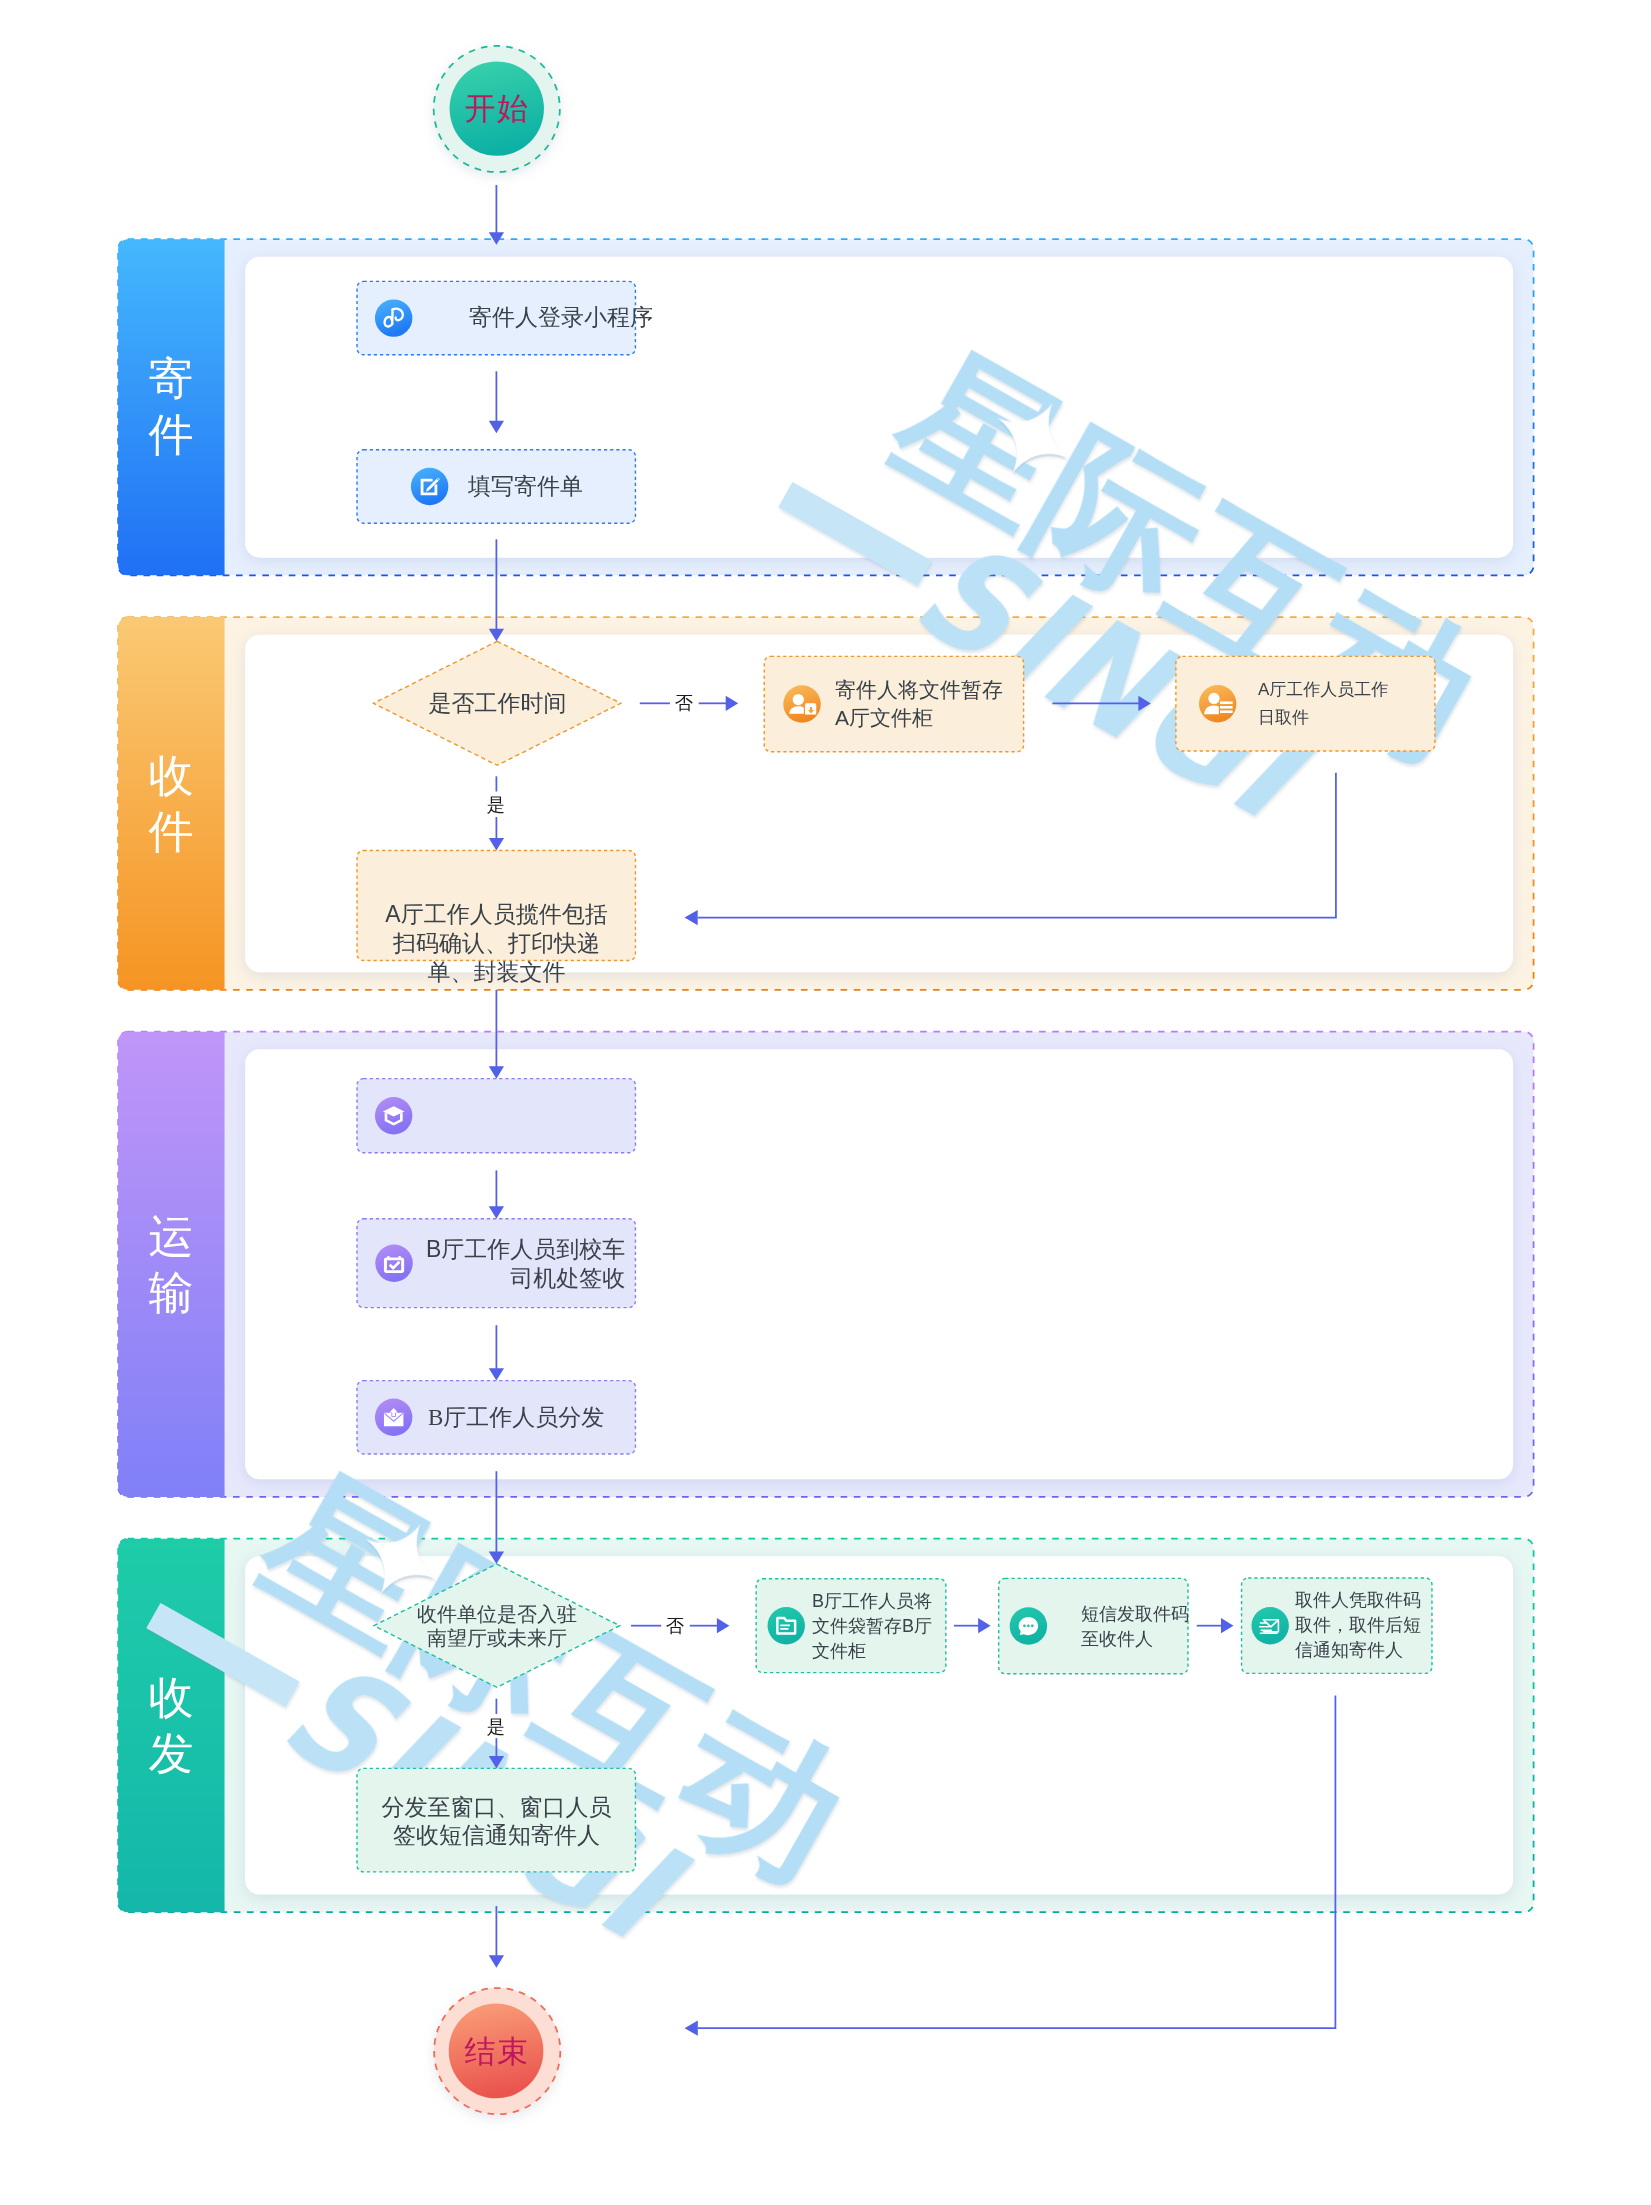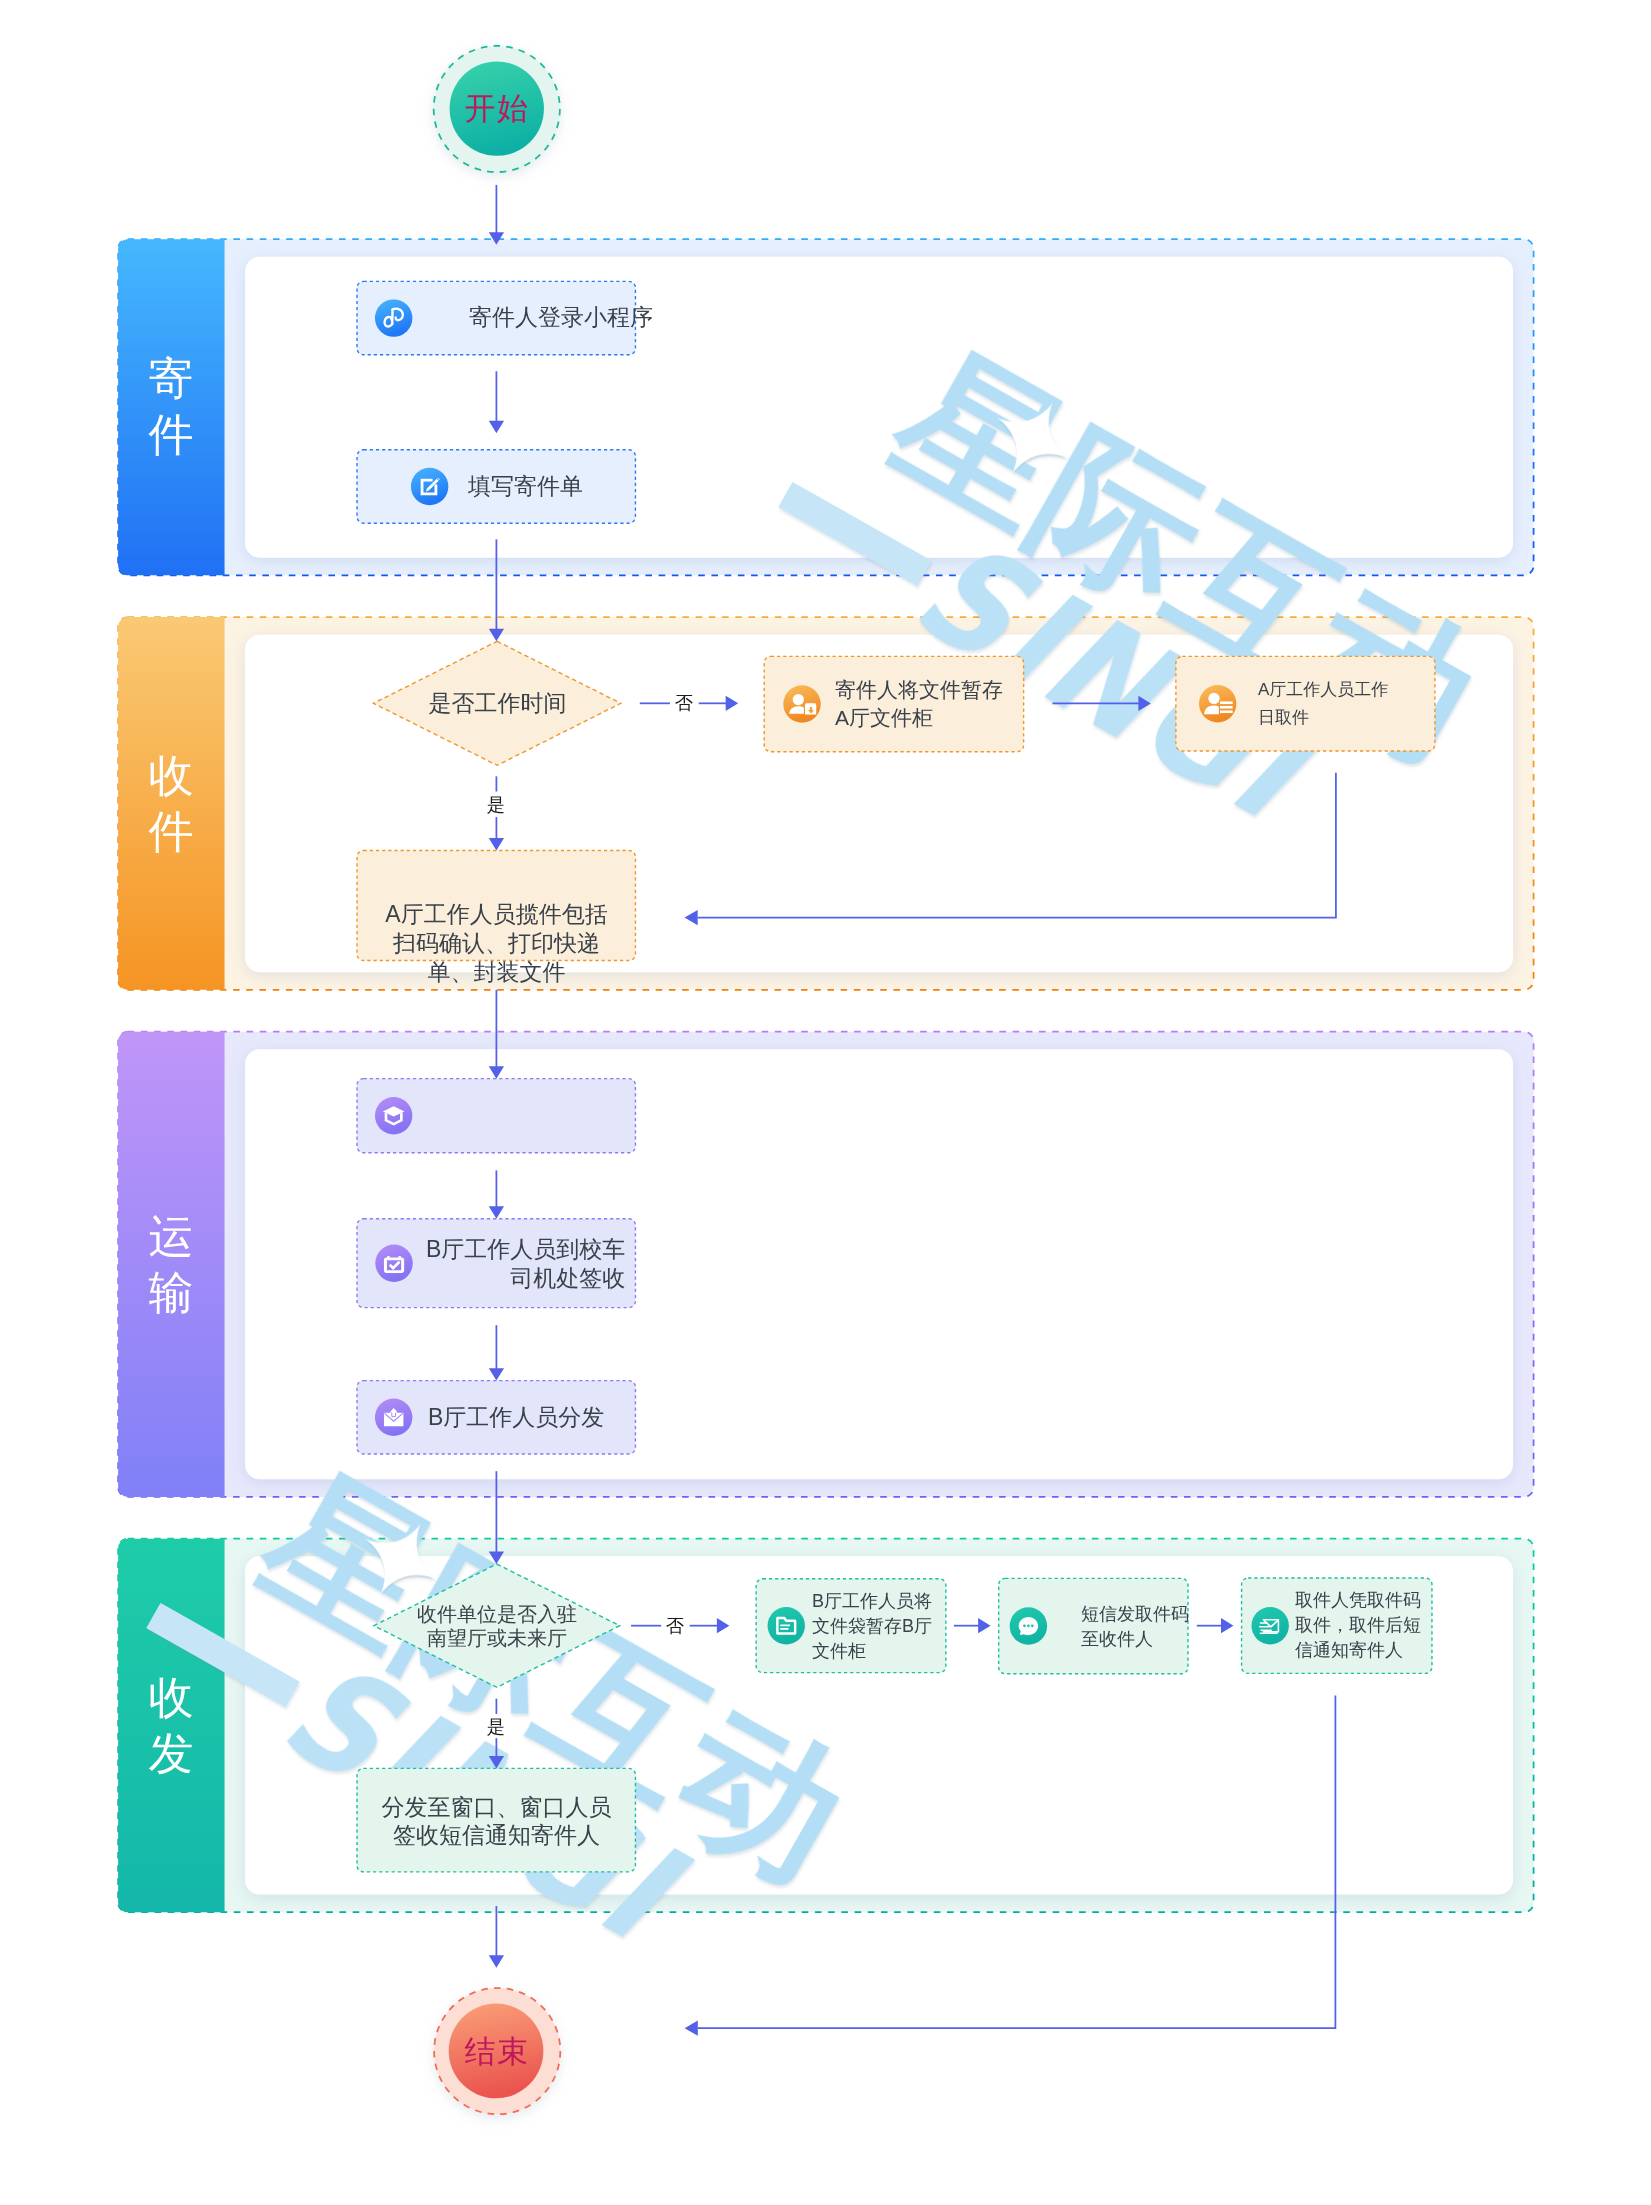--- a/index.html
+++ b/index.html
@@ -385,21 +385,21 @@
 <div class="ntext" style="left:468px;top:450px;width:168px;height:73px;font-size:23px;line-height:23px;justify-content:flex-start;text-align:left;"><span>填写寄件单</span></div>
 <div class="ntext" style="left:835px;top:656px;width:189px;height:95px;font-size:21px;line-height:28px;justify-content:flex-start;text-align:left;"><span>寄件人将文件暂存
 A厅文件柜</span></div>
 <div class="ntext" style="left:1258px;top:656px;width:177px;height:95px;font-size:17px;line-height:28px;justify-content:flex-start;text-align:left;"><span>A厅工作人员工作
 日取件</span></div>
 <div class="ntext" style="left:357px;top:888px;width:279px;height:110px;font-size:23px;line-height:29px;justify-content:center;text-align:center;"><span>A厅工作人员揽件包括
 扫码确认、打印快递
 单、封装文件</span></div>
 <div class="ntext" style="left:426px;top:1219px;width:210px;height:89px;font-size:23px;line-height:29px;justify-content:flex-start;text-align:right;"><span>B厅工作人员到校车
 司机处签收</span></div>
-<div class="ntext" style="left:428px;top:1381px;width:208px;height:73px;font-size:23px;line-height:23px;justify-content:flex-start;text-align:left;"><span>B厅工作人员分发</span></div>
+<div class="ntext" style="left:428px;top:1381px;width:208px;height:73px;font-size:23px;line-height:23px;justify-content:flex-start;text-align:left;font-family:Liberation Serif, serif;"><span>B厅工作人员分发</span></div>
 <div class="ntext" style="left:812px;top:1579px;width:134px;height:94px;font-size:18px;line-height:25px;justify-content:flex-start;text-align:left;"><span>B厅工作人员将
 文件袋暂存B厅
 文件柜</span></div>
 <div class="ntext" style="left:1055px;top:1579px;width:134px;height:95px;font-size:18px;line-height:25px;justify-content:flex-end;text-align:left;"><span>短信发取件码
 至收件人</span></div>
 <div class="ntext" style="left:1295px;top:1578px;width:137px;height:95px;font-size:18px;line-height:25px;justify-content:flex-start;text-align:left;"><span>取件人凭取件码
 取件，取件后短
 信通知寄件人</span></div>
 <div class="ntext" style="left:357px;top:1769px;width:279px;height:103px;font-size:23px;line-height:28px;justify-content:center;text-align:center;"><span>分发至窗口、窗口人员
 签收短信通知寄件人</span></div>

